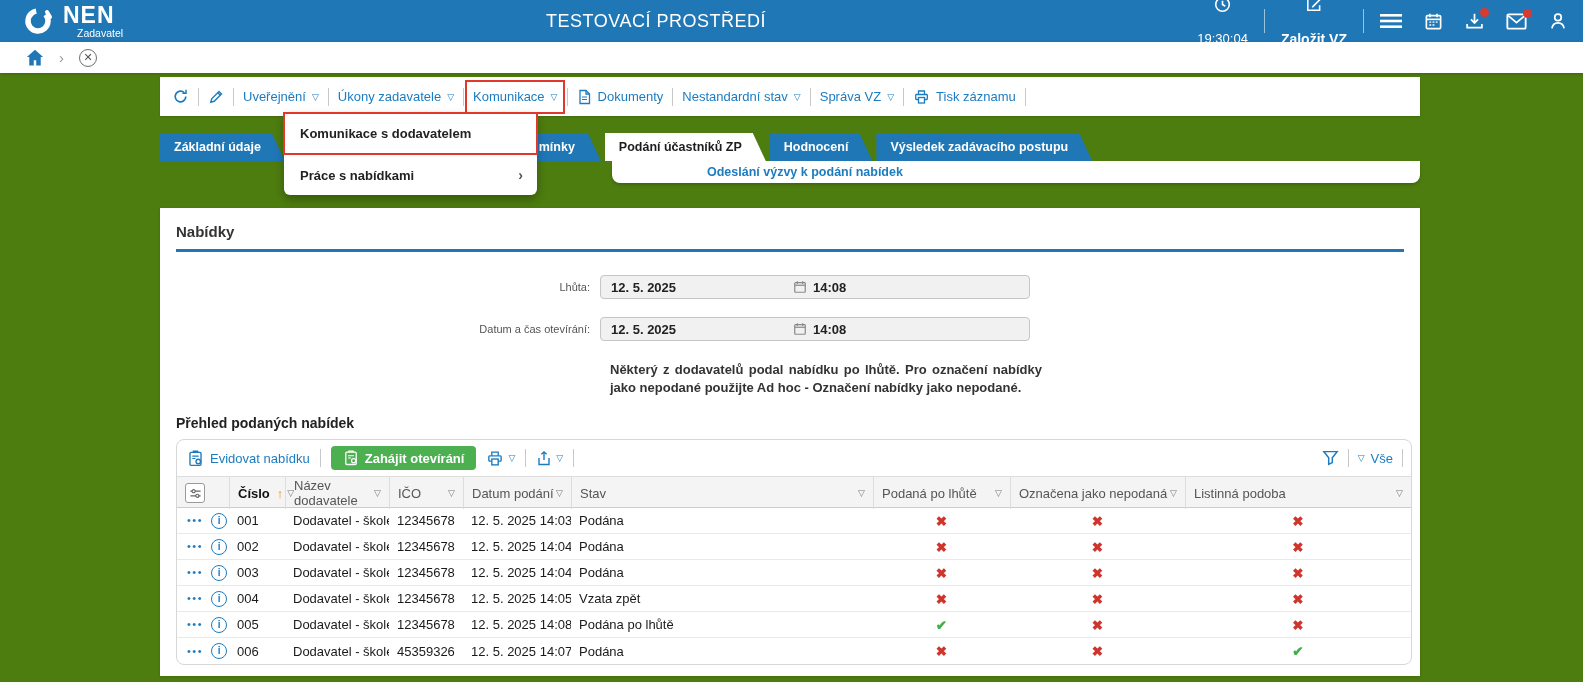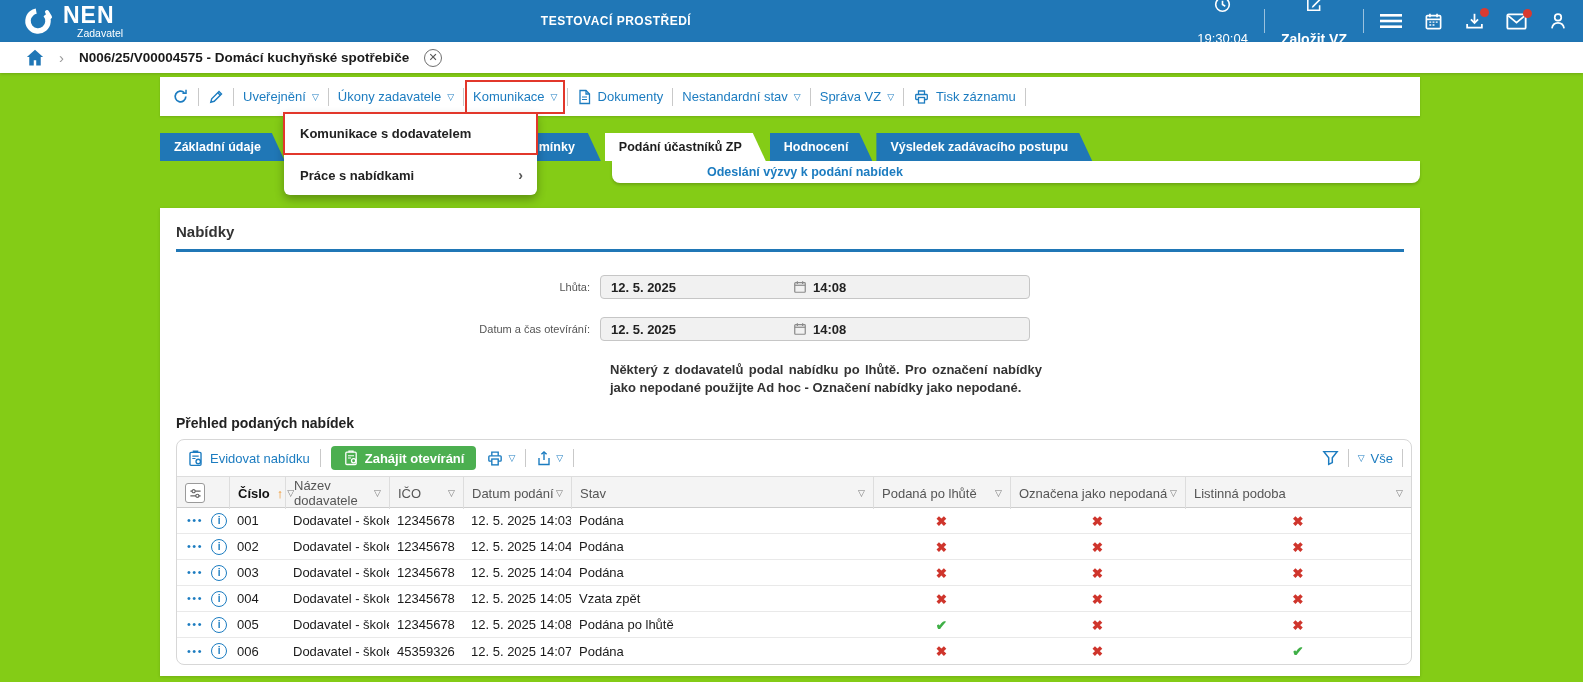--- a/index.html
+++ b/index.html
@@ -1,26 +1,26 @@
 <!DOCTYPE html>
 <html><head>
 <meta charset="utf-8">
 <style>
   * { margin:0; padding:0; box-sizing:border-box; }
   html,body { width:1583px; height:682px; }
   body { font-family:"Liberation Sans", sans-serif; background:#ededed; position:relative; overflow:hidden; }
-  .canvas { position:absolute; inset:0; width:1583px; height:682px; background:#84cc16; }
+  .canvas { position:absolute; inset:0; width:1583px; height:682px; background:#4d7c0f; }
 
   
   .topbar { position:absolute; left:0; top:0; width:1583px; height:42px; background:#2077b6; display:flex; align-items:center; }
   .brand { display:flex; align-items:center; gap:9px; padding-left:22px; color:#fff; }
   .brand-text { display:flex; flex-direction:column; line-height:1; }
   .brand-name { font-size:23px; font-weight:bold; letter-spacing:1px; }
   .brand-role { font-size:10.5px; margin:1px 0 0 14px; }
-  .env-title { position:absolute; left:616px; top:50%; transform:translate(-50%,-50%); color:#fff; font-size:12px; font-weight:bold; letter-spacing:0.5px; white-space:nowrap; }
+  .env-title { position:absolute; left:656px; top:50%; transform:translate(-50%,-50%); color:#fff; font-size:18px; font-weight:normal; letter-spacing:0.5px; white-space:nowrap; }
   .top-right { position:absolute; right:16px; top:0; height:42px; display:flex; align-items:center; gap:16px; color:#fff; }
   .tr-group { display:flex; align-items:center; gap:18px; cursor:pointer;flex-direction:column; }
   .clock-text { font-size:13px; }
   .create-label { font-size:14px; font-weight:bold; }
   .vsep { width:1px; height:24px; background:rgba(255,255,255,.55); }
   .icon-wrap { position:relative; display:flex; align-items:center; cursor:pointer; }
   .badge-dot { position:absolute; top:-4px; right:-5px; width:9px; height:9px; border-radius:50%; background:#d93a30; }
   .tight { gap:22px; display:flex; align-items:center; }
 
   
@@ -173,21 +173,20 @@
         </div>
       </div>
     </div>
   </header>
 
   <div class="breadcrumb">
     <svg class="ic" width="18" height="17" viewBox="0 0 16 15">
       <path d="M8 0.5L0.8 7h2.1v7.5h4V10h2.2v4.5h4V7h2.1z" fill="#2077b6"></path>
     </svg>
     <span class="bc-sep">›</span>
-    <span class="bc-text">N006/25/V00004575 - Domácí kuchyňské spotřebiče</span>
     <span class="bc-close">✕</span>
   </div>
 
   <div class="tool-panel">
     <span class="tb-item">
       <svg class="ic" width="17" height="17" viewBox="0 0 16 16" fill="none" stroke="currentColor" stroke-width="1.6">
         <path d="M13 8a5 5 0 1 1-1.4-3.5"></path>
           <path d="M13.2 1.6v3.4H9.8" stroke-width="1.4"></path>
       </svg>
     </span>

